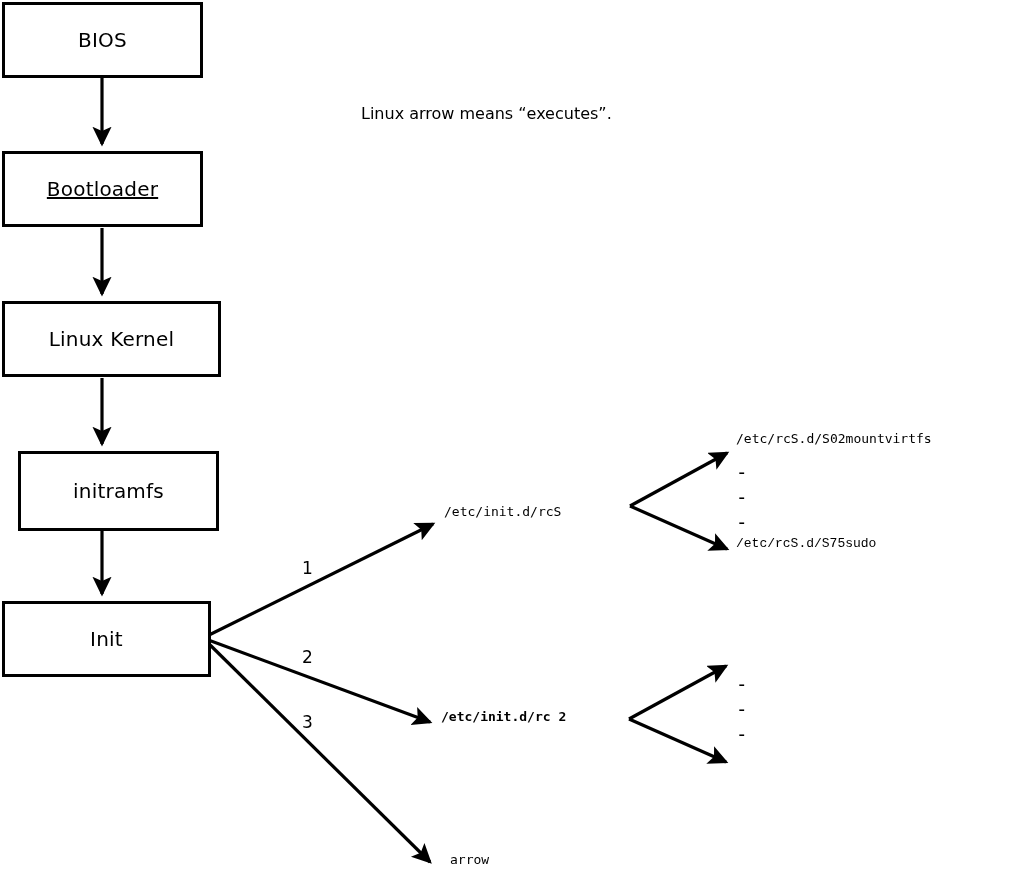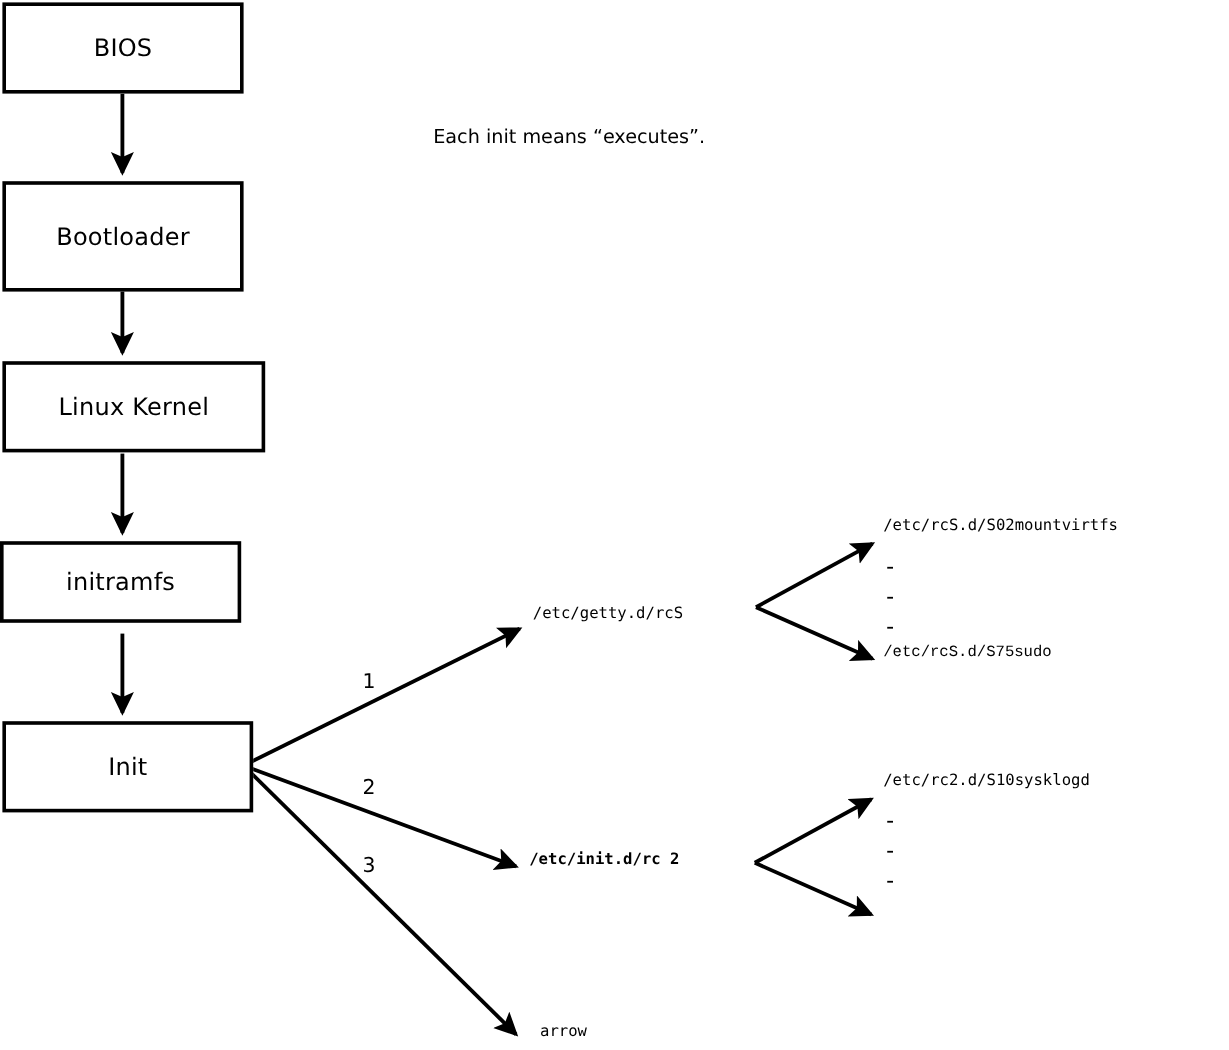--- a/index.html
+++ b/index.html
@@ -109,50 +109,49 @@
     <g stroke="#000000" stroke-width="3.2" fill="none" marker-end="url(#arrowhead)">
       <line x1="629" y1="719" x2="726" y2="666"></line>
       <line x1="629" y1="719" x2="726" y2="762"></line>
     </g>
   </svg>
 
   <div class="stage-box" style="left:2px; top:2px; width:201px; height:76px;">
     <span class="stage-box-label">BIOS</span>
   </div>
 
-  <div class="stage-box" style="left:2px; top:151px; width:201px; height:92px;">
+  <div class="stage-box" style="left:2px; top:151px; width:201px; height:76px;text-decoration:underline;">
     <span class="stage-box-label">Bootloader</span>
   </div>
 
   <div class="stage-box" style="left:2px; top:301px; width:219px; height:76px;">
     <span class="stage-box-label">Linux Kernel</span>
   </div>
 
-  <div class="stage-box" style="left:0; top:451px; width:201px; height:68px;">
+  <div class="stage-box" style="left:18px; top:451px; width:201px; height:80px;">
     <span class="stage-box-label">initramfs</span>
   </div>
 
   <div class="stage-box" style="left:2px; top:601px; width:209px; height:76px;">
     <span class="stage-box-label">Init</span>
   </div>
 
-  <div class="caption-note" style="left:361px; top:106px;">Each init means “executes”.</div>
+  <div class="caption-note" style="left:361px; top:106px;">Linux arrow means “executes”.</div>
 
   <div class="edge-number" style="left:302px; top:560px;">1</div>
   <div class="edge-number" style="left:302px; top:649px;">2</div>
   <div class="edge-number" style="left:302px; top:714px;">3</div>
 
-  <div class="mono-label" style="left:444px; top:505px;">/etc/getty.d/rcS</div>
+  <div class="mono-label" style="left:444px; top:505px;">/etc/init.d/rcS</div>
   <div class="mono-label" style="left:441px; top:710px;font-weight:bold;">/etc/init.d/rc 2</div>
   <div class="mono-label" style="left:450px; top:853px;">arrow</div>
 
   <div class="mono-label" style="left:736px; top:432px;">/etc/rcS.d/S02mountvirtfs</div>
   <div class="dash-mark" style="left:736px; top:463px;">-</div>
   <div class="dash-mark" style="left:736px; top:488px;">-</div>
   <div class="dash-mark" style="left:736px; top:513px;">-</div>
   <div class="mono-label" style="left:736px; top:537px;font-family:Liberation Mono, monospace;">/etc/rcS.d/S75sudo</div>
 
-  <div class="mono-label" style="left:736px; top:644px;">/etc/rc2.d/S10sysklogd</div>
   <div class="dash-mark" style="left:736px; top:675px;">-</div>
   <div class="dash-mark" style="left:736px; top:700px;">-</div>
   <div class="dash-mark" style="left:736px; top:725px;">-</div>
 
 </div>
 
 </body></html>

